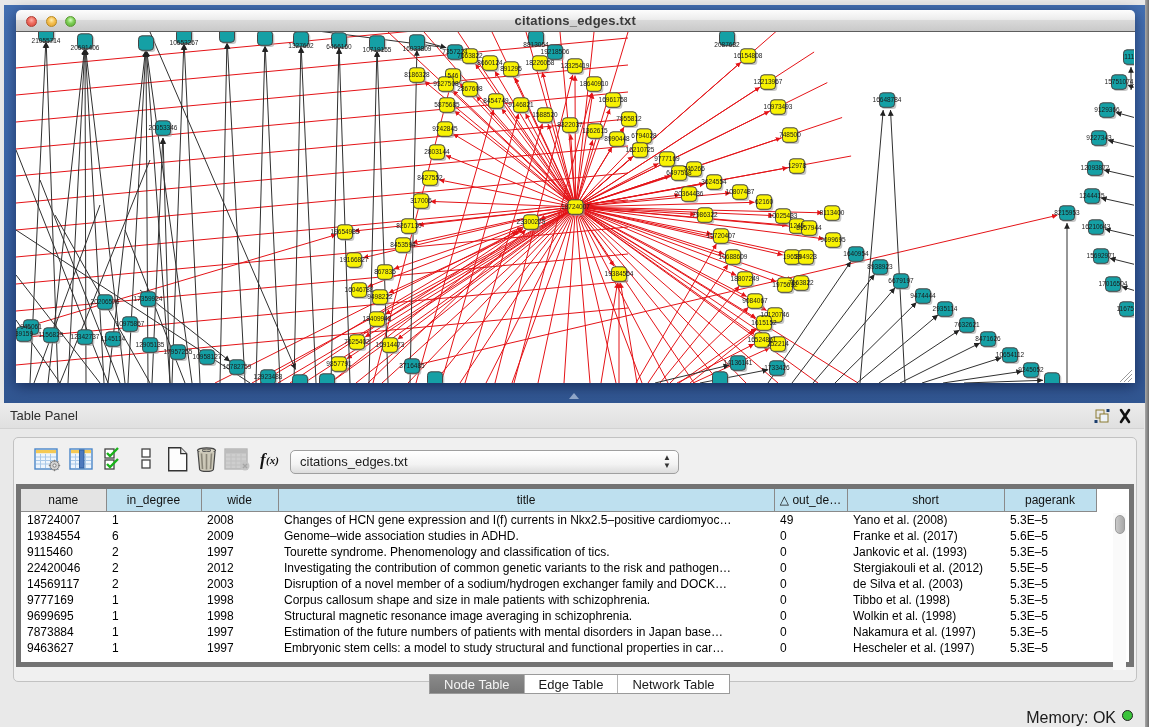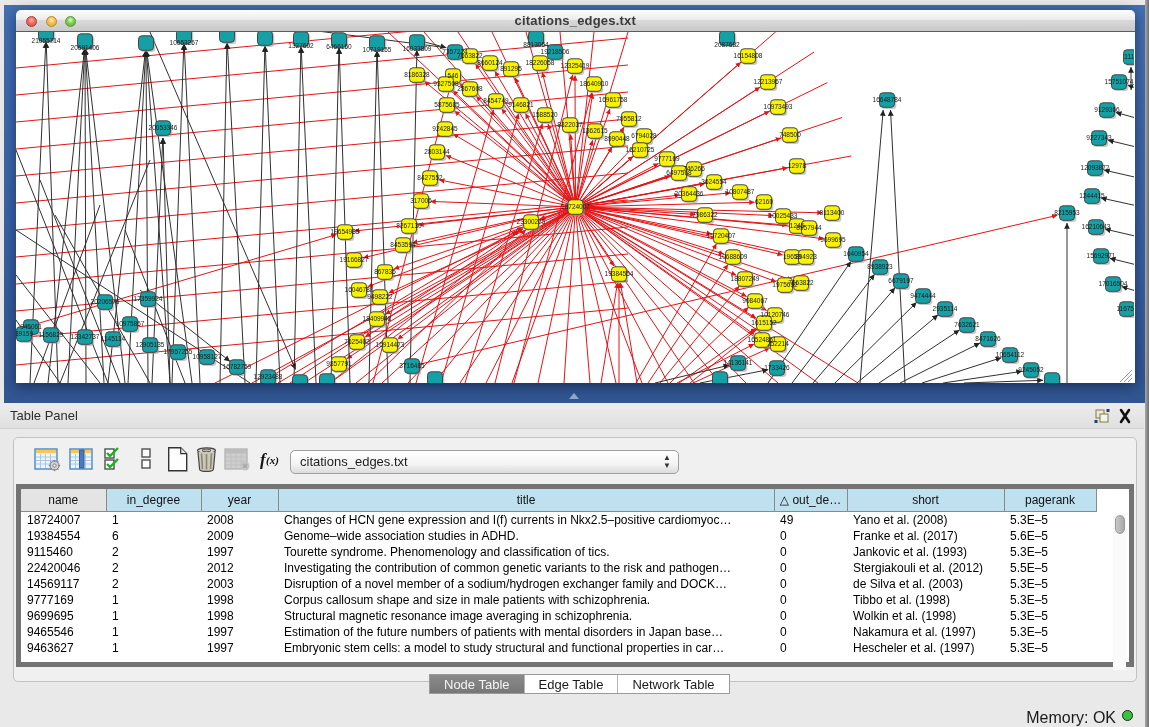--- a/index.html
+++ b/index.html
@@ -751,21 +751,21 @@
               <col class="g3">
               <col class="g4">
               <col class="g5">
               <col class="g6">
               <col class="g7">
             </colgroup>
         <thead>
               <tr>
                 <td class="c1">name</td>
                 <td>in_degree</td>
-                <td>year</td>
+                <td>wide</td>
                 <td>title</td>
                 <td>△ out_de…</td>
                 <td>short</td>
                 <td>pagerank</td>
               </tr>
             </thead>
         <tbody>
 <tr>
                 <td class="c1">18724007</td>
                 <td class="c2">1</td>
@@ -823,21 +823,21 @@
 <tr>
                 <td class="c1">9699695</td>
                 <td class="c2">1</td>
                 <td class="c3">1998</td>
                 <td class="c4">Structural magnetic resonance image averaging in schizophrenia.</td>
                 <td class="c5">0</td>
                 <td class="c6">Wolkin et al. (1998)</td>
                 <td class="c7">5.3E–5</td>
               </tr>
 <tr>
-                <td class="c1">9465546</td>
+                <td class="c1">7873884</td>
                 <td class="c2">1</td>
                 <td class="c3">1997</td>
                 <td class="c4">Estimation of the future numbers of patients with mental disorders in Japan base…</td>
                 <td class="c5">0</td>
                 <td class="c6">Nakamura et al. (1997)</td>
                 <td class="c7">5.3E–5</td>
               </tr>
 <tr>
                 <td class="c1">9463627</td>
                 <td class="c2">1</td>

